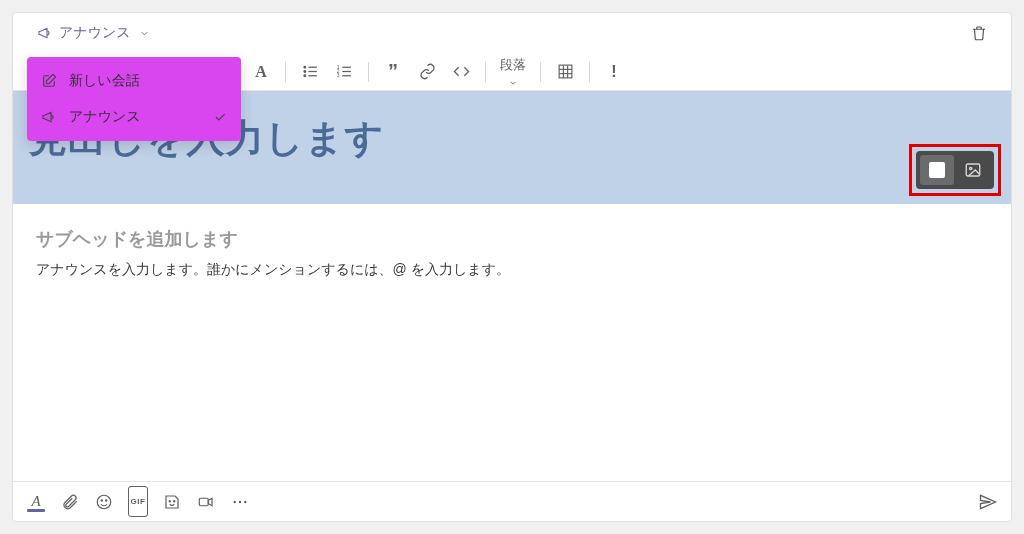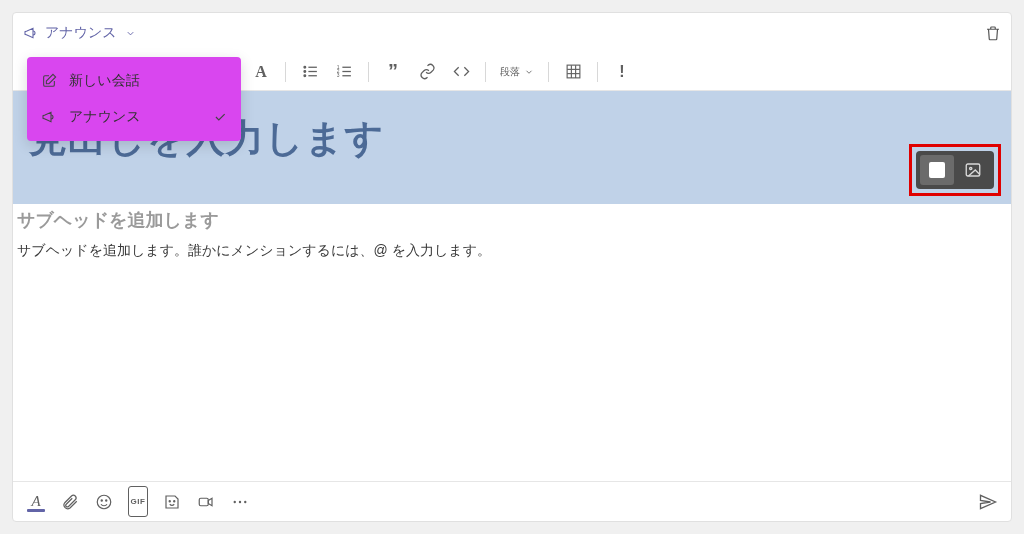--- a/index.html
+++ b/index.html
@@ -11,21 +11,21 @@
     border: 1px solid #e0e0e0;
     border-radius: 4px;
     display: flex;
     flex-direction: column;
   }
   
   .top-row {
     display: flex;
     align-items: center;
     height: 40px;
-    padding: 0 4px;
+    padding: 0 18px;
     position: relative;
   }
   .type-selector {
     display: flex;
     align-items: center;
     color: #6264a7;
     font-size: 14px;
     gap: 6px;
     cursor: pointer;
     padding: 4px 6px;
@@ -46,21 +46,21 @@
     height: 38px;
     padding: 0 14px;
     border-bottom: 1px solid #e6e6e6;
     gap: 14px;
     color: #555;
     font-size: 14px;
   }
   .tb-item { display: flex; align-items: center; justify-content: center; min-width: 20px; height: 24px; cursor: pointer; color: #606060; }
   .tb-item svg { display: block; }
   .tb-sep { width: 1px; height: 20px; background: #d8d8d8; }
-  .tb-text { font-size: 10px; color: #606060; display: flex; align-items: center; gap: 4px; }
+  .tb-text { font-size: 13px; color: #606060; display: flex; align-items: center; gap: 4px; flex-direction: column; }
   
   .dropdown {
     position: absolute;
     top: 44px;
     left: 14px;
     width: 214px;
     background: #d946ef;
     border-radius: 4px;
     box-shadow: 0 4px 14px rgba(0,0,0,0.15);
     padding: 6px 0;
@@ -109,21 +109,21 @@
   .ci-btn {
     width: 34px; height: 30px;
     display: flex; align-items: center; justify-content: center;
     border-radius: 3px;
     cursor: pointer;
   }
   .ci-btn.active { background: #6b6b6b; }
   .ci-swatch { width: 16px; height: 16px; background: #fff; border-radius: 2px; }
   
   .body-area {
-    padding: 4px;
+    padding: 23px;
     flex: 1;
   }
   .subhead {
     font-size: 18px;
     color: #9a9a9a;
     font-weight: 600;
     margin-bottom: 10px;
   }
   .body-text {
     font-size: 14px;
@@ -262,21 +262,21 @@
               <circle cx="9" cy="10" r="1.5"></circle>
               <path d="M21 18l-6-6-9 8"></path>
           </svg>
         </div>
       </div>
     </div>
   </div>
 
   <div class="body-area">
     <div class="subhead">サブヘッドを追加します</div>
-    <div class="body-text">サブヘッドを追加します。誰かにメンションするには、@ を入力します。</div>
+    <div class="body-text">アナウンスを入力します。誰かにメンションするには、@ を入力します。</div>
   </div>
 
   <div class="bottom-bar">
     <div class="bb-item format-A">
       <span style="font-style:italic;font-family:serif;font-size:15px;color:#606060;">A</span>
       <span class="underline"></span>
     </div>
     <div class="bb-item">
       <svg width="18" height="18" viewBox="0 0 24 24" fill="none" stroke="#606060" stroke-width="1.6">
         <path d="M21 11l-9 9a5 5 0 0 1-7-7l9-9a3.5 3.5 0 0 1 5 5l-9 9a2 2 0 0 1-3-3l8-8"></path>

